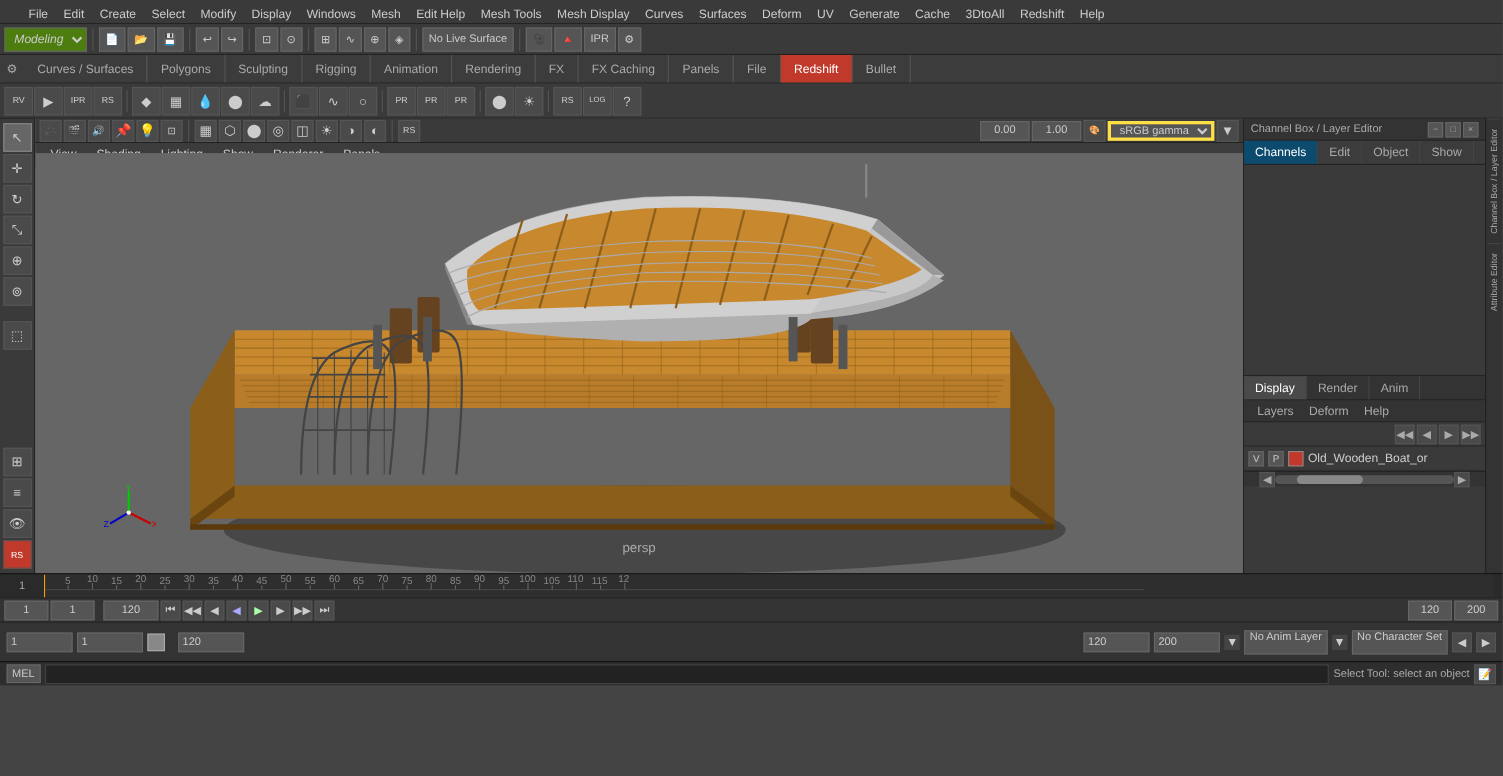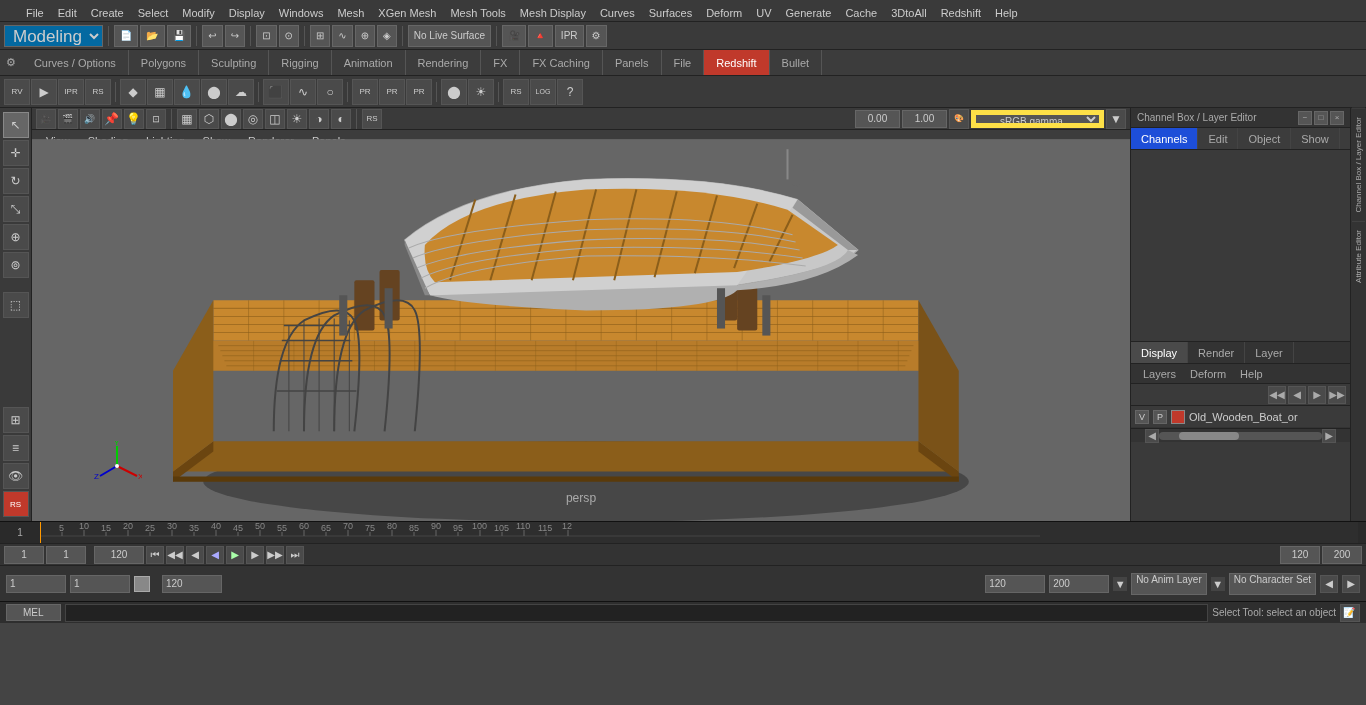--- a/index.html
+++ b/index.html
@@ -41,27 +41,28 @@
       color: #ccc;
       font-size: 10px;
       cursor: pointer;
       display: flex;
       align-items: center;
       justify-content: center;
       white-space: nowrap;
     }
     .toolbar-separator { width: 1px; height: 20px; background: #555; margin: 0 3px; }
     .workspace-dropdown {
-      background: #0369a1;
+      background: #4d7c0f;
       border: 1px solid #666;
       color: #ccc;
-      font-size: 17px;
+      font-size: 11px;
       height: 22px;
       padding: 0 4px;
       cursor: pointer;
+      font-style: italic;
     }
 
     
     #tabbar {
       height: 26px;
       background: #3c3c3c;
       display: flex;
       align-items: stretch;
       border-bottom: 1px solid #222;
     }
@@ -187,21 +188,21 @@
     }
     .ch-tab {
       padding: 0 10px;
       display: flex;
       align-items: center;
       font-size: 11px;
       color: #aaa;
       cursor: pointer;
       border-right: 1px solid #444;
     }
-    .ch-tab.active { background: #1d4ed8; color: #fff; }
+    .ch-tab.active { background: #0c4a6e; color: #fff; }
 
     #channel-content {
       flex: 1;
       background: #3a3a3a;
       overflow-y: auto;
     }
 
     #bottom-panel {
       height: 180px;
       background: #3a3a3a;
@@ -360,21 +361,21 @@
     #cmdline {
       height: 22px;
       background: #2e2e2e;
       display: flex;
       align-items: center;
       padding: 0 6px;
       gap: 4px;
       border-top: 1px solid #111;
     }
     .cmd-lang {
-      padding: 2px 16px;
+      padding: 2px 4px;
       background: #555;
       border: 1px solid #666;
       color: #ccc;
       font-size: 10px;
     }
     .cmd-input {
       flex: 1;
       height: 18px;
       background: #222;
       border: 1px solid #444;
@@ -423,24 +424,24 @@
       height: 18px;
       background: #555;
       border: 1px solid #666;
       color: #ccc;
       font-size: 10px;
       text-align: center;
     }
     .color-space-select {
       height: 18px;
       background: #555;
-      border: 5px solid #fde047;
-      color: #ccc;
-      font-size: 10px;
-      padding: 0 20px;
+      border: 3px solid #fde047;
+      color: #ccc;
+      font-size: 10px;
+      padding: 0 4px;
     }
 
     
     #boat-scene {
       position: absolute;
       top: 22px;
       left: 0;
       right: 0;
       bottom: 0;
     }
@@ -459,21 +460,21 @@
 
 <div id="menubar">
   <div class="menu-item">File</div>
   <div class="menu-item">Edit</div>
   <div class="menu-item">Create</div>
   <div class="menu-item">Select</div>
   <div class="menu-item">Modify</div>
   <div class="menu-item">Display</div>
   <div class="menu-item">Windows</div>
   <div class="menu-item">Mesh</div>
-  <div class="menu-item">XGen Mesh</div>
+  <div class="menu-item">Edit Help</div>
   <div class="menu-item">Mesh Tools</div>
   <div class="menu-item">Mesh Display</div>
   <div class="menu-item">Curves</div>
   <div class="menu-item">Surfaces</div>
   <div class="menu-item">Deform</div>
   <div class="menu-item">UV</div>
   <div class="menu-item">Generate</div>
   <div class="menu-item">Cache</div>
   <div class="menu-item">3DtoAll</div>
   <div class="menu-item">Redshift</div>
@@ -504,21 +505,21 @@
   <div class="toolbar-btn">No Live Surface</div>
   <div class="toolbar-separator"></div>
   <div class="toolbar-btn">🎥</div>
   <div class="toolbar-btn">🔺</div>
   <div class="toolbar-btn">IPR</div>
   <div class="toolbar-btn">⚙</div>
 </div>
 
 <div id="tabbar">
   <div class="tab-gear">⚙</div>
-  <div class="tab">Curves / Options</div>
+  <div class="tab">Curves / Surfaces</div>
   <div class="tab">Polygons</div>
   <div class="tab">Sculpting</div>
   <div class="tab">Rigging</div>
   <div class="tab">Animation</div>
   <div class="tab">Rendering</div>
   <div class="tab">FX</div>
   <div class="tab">FX Caching</div>
   <div class="tab">Panels</div>
   <div class="tab">File</div>
   <div class="tab active">Redshift</div>
@@ -776,21 +777,21 @@
       <div class="ch-tab">Object</div>
       <div class="ch-tab">Show</div>
     </div>
 
     <div id="channel-content" style="flex:1; min-height:0;"></div>
 
     <div id="bottom-panel">
       <div id="display-render-tabs">
         <div class="dr-tab active">Display</div>
         <div class="dr-tab">Render</div>
-        <div class="dr-tab">Layer</div>
+        <div class="dr-tab">Anim</div>
       </div>
 
       <div id="layers-menubar">
         <span class="layers-menu">Layers</span>
         <span class="layers-menu">Deform</span>
         <span class="layers-menu">Help</span>
       </div>
 
       <div id="layers-arrows">
         <div class="arrow-btn">◀◀</div>

